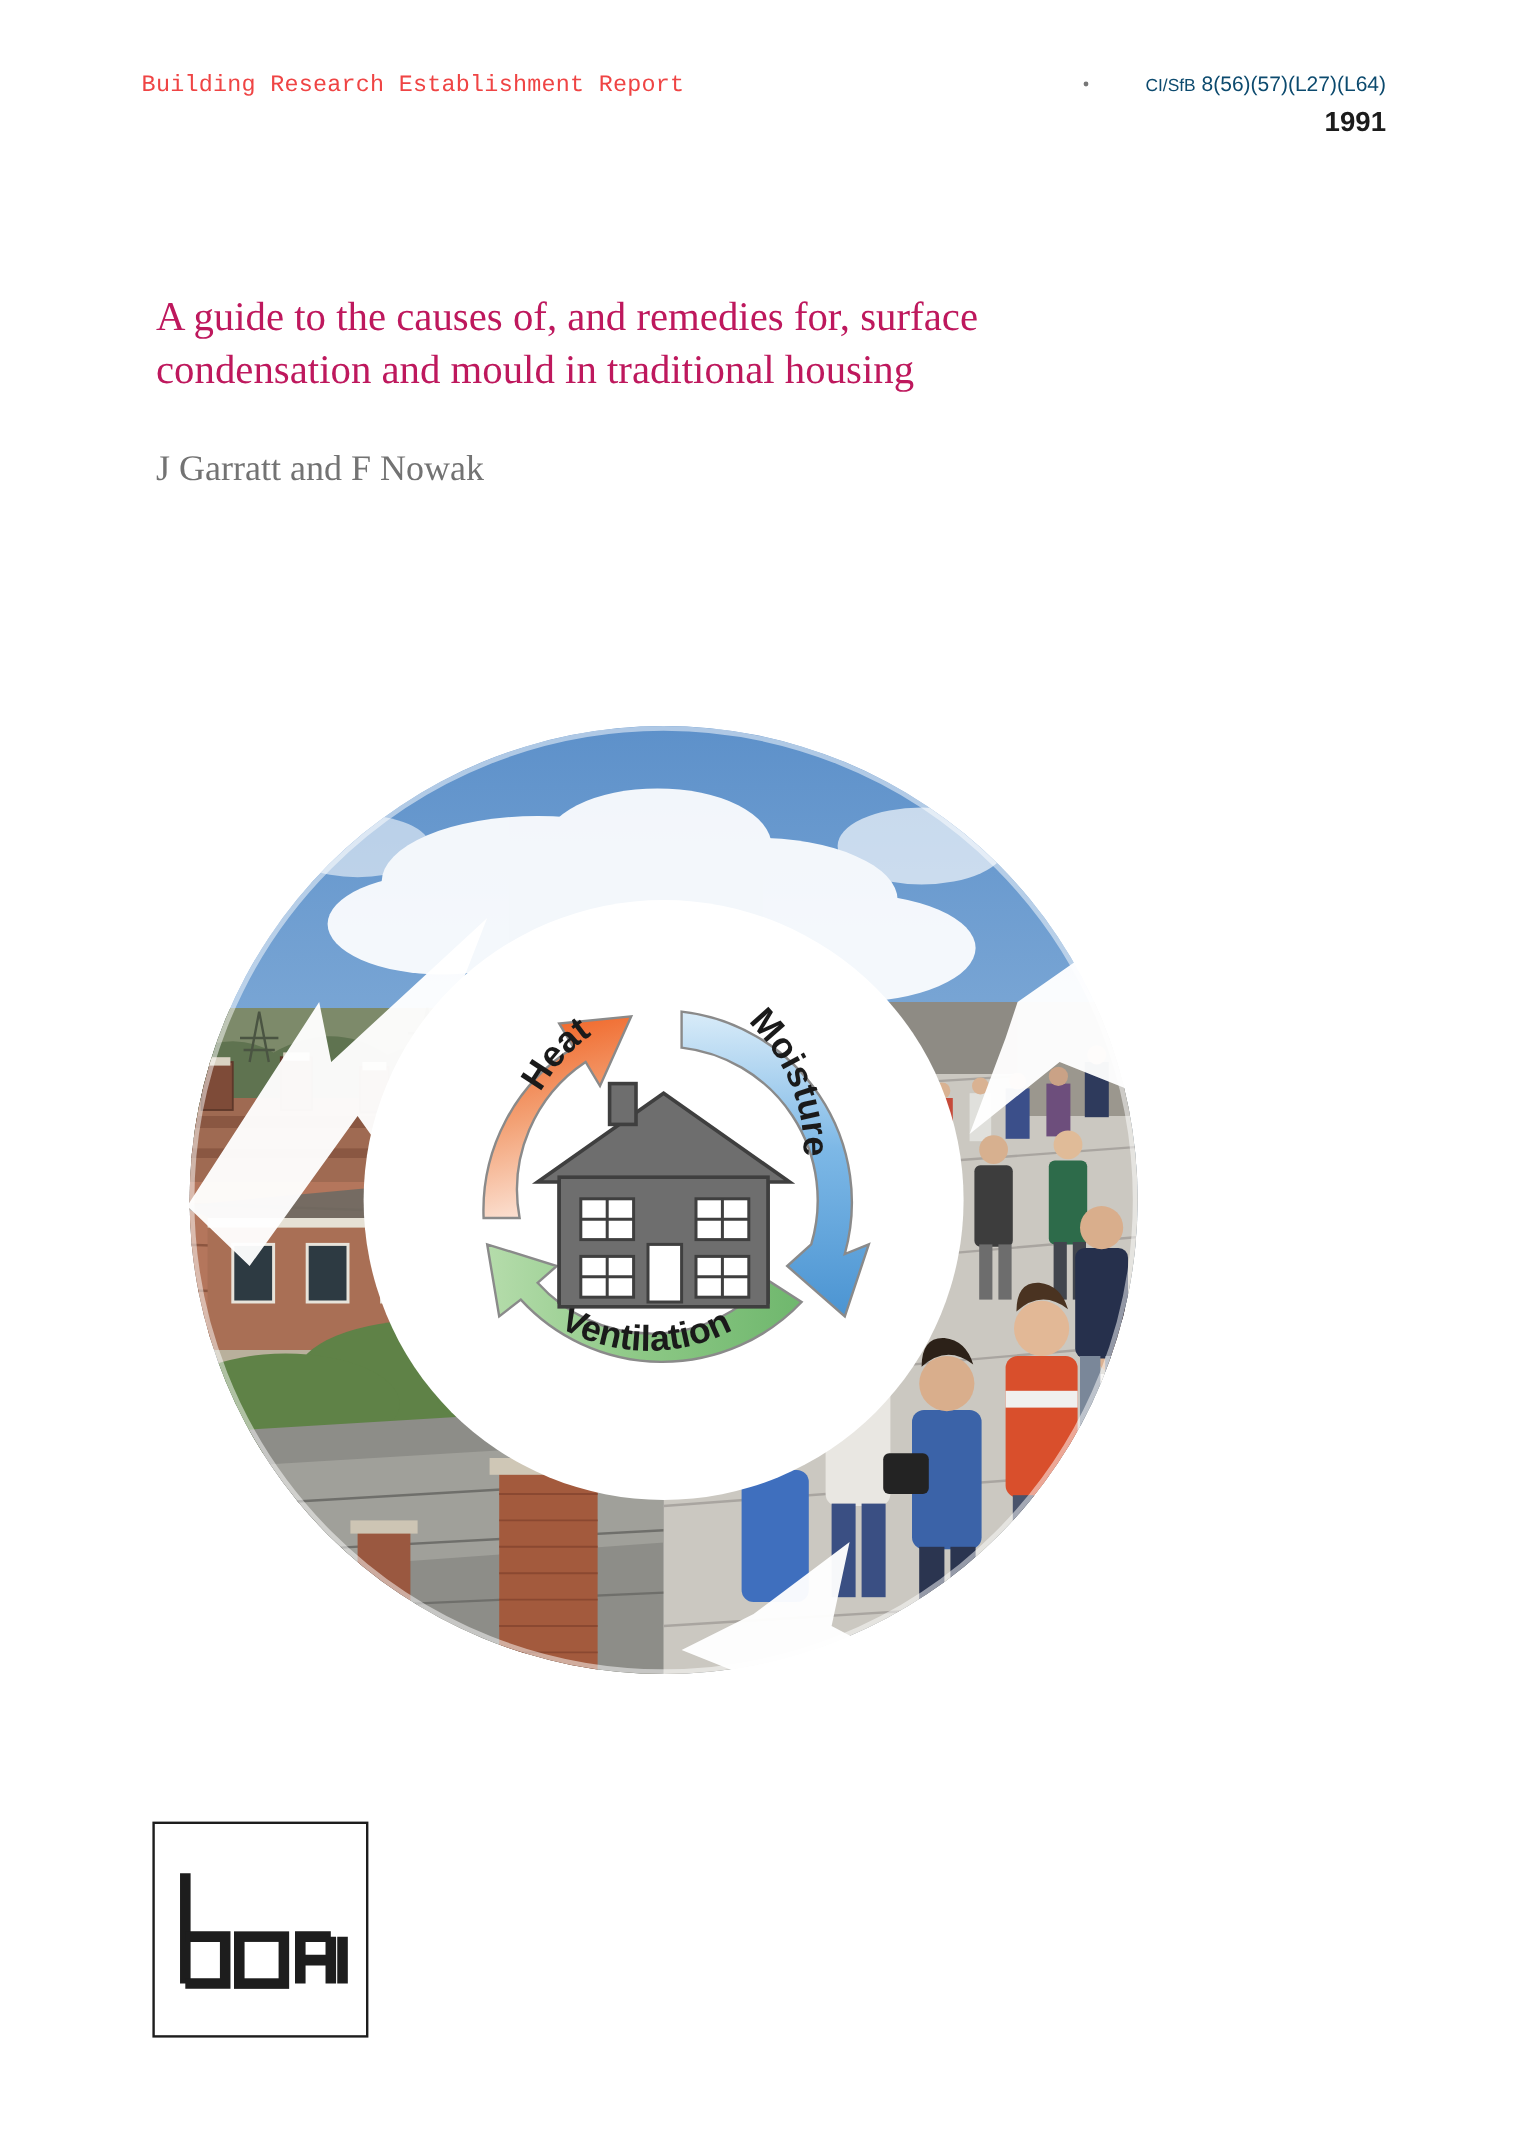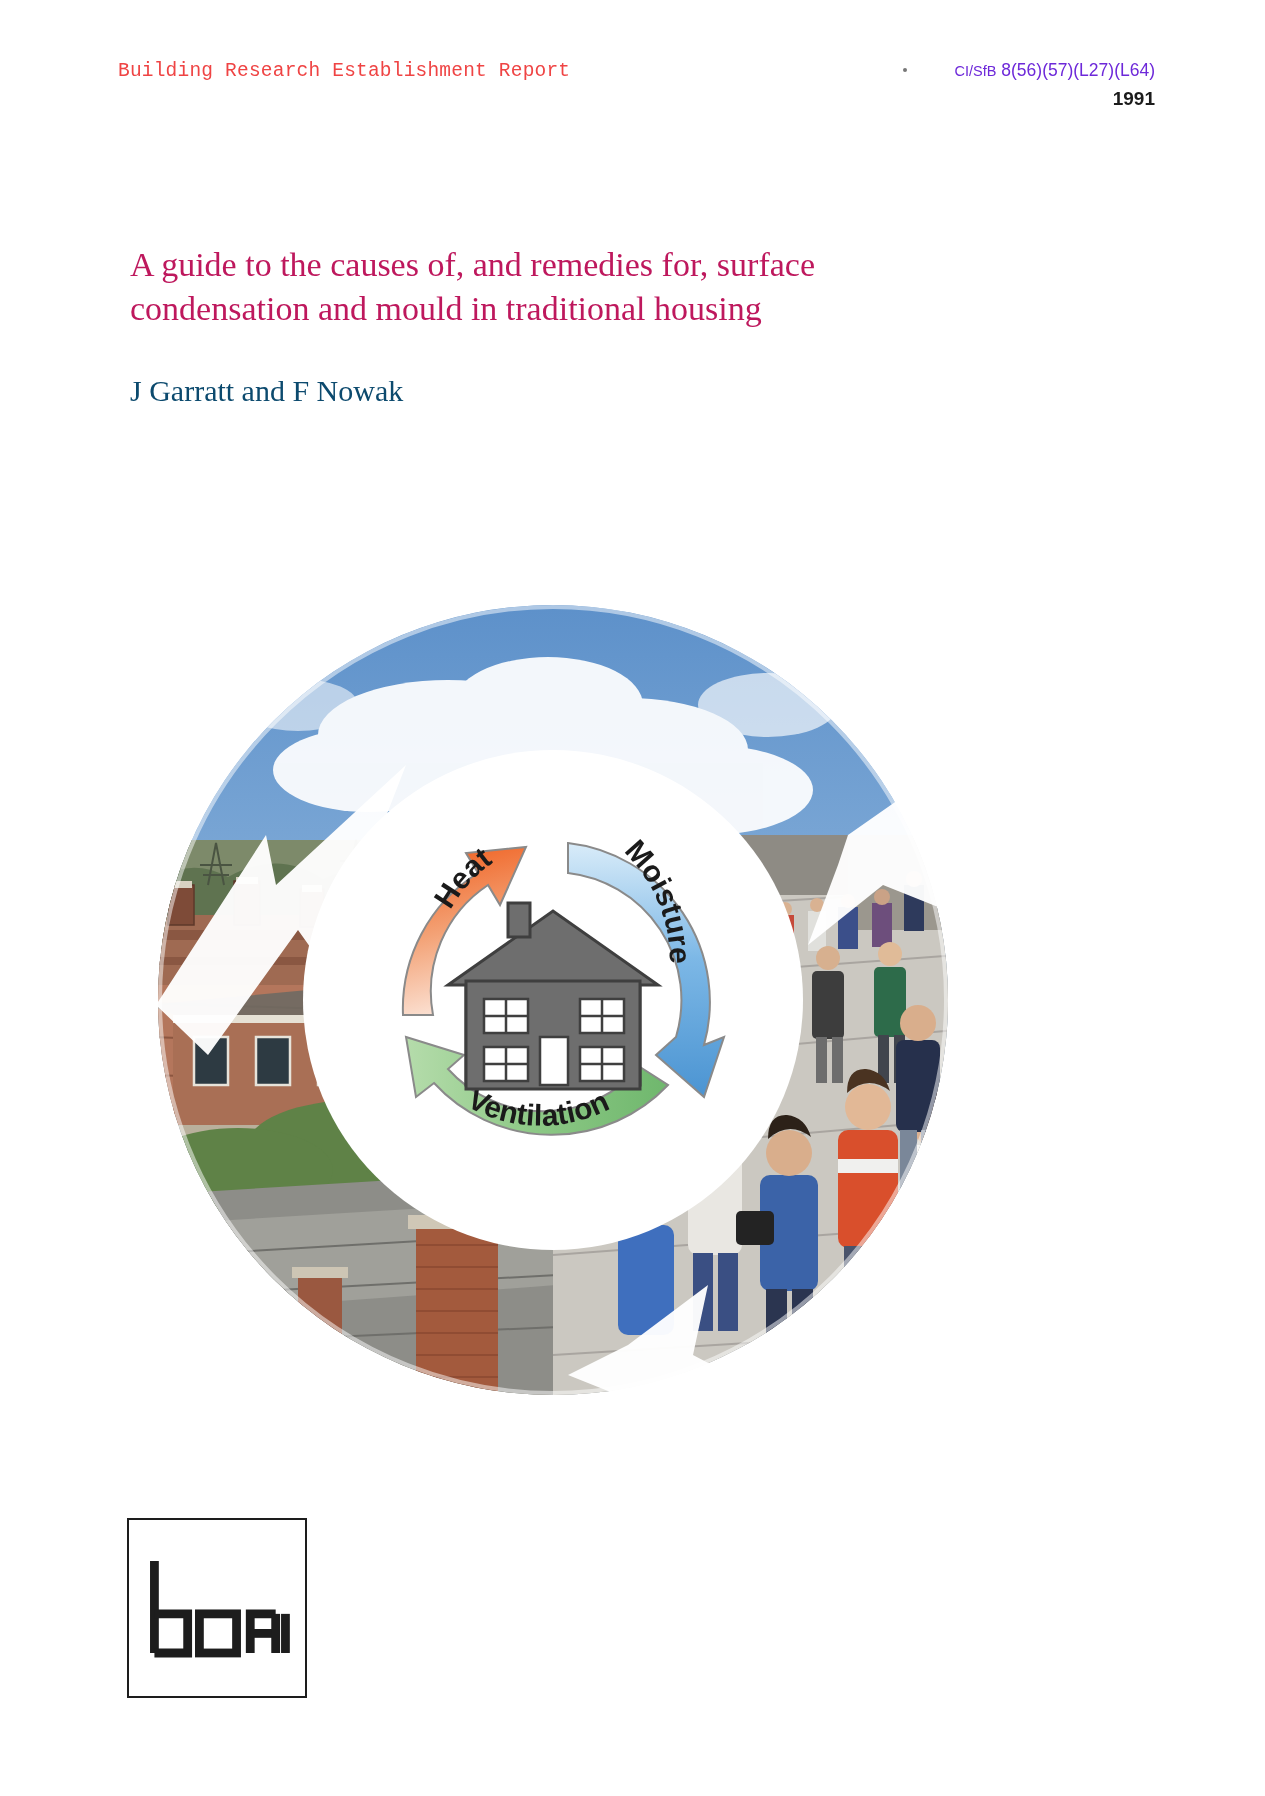--- a/index.html
+++ b/index.html
@@ -34,29 +34,29 @@
   }
   .header-right {
     position: absolute;
     right: 0;
     top: 0;
     text-align: right;
   }
   .header-code {
     font-family: "Liberation Sans", sans-serif;
     font-size: 17.5px;
-    color: #6d28d9;
+    color: #0c4a6e;
     white-space: nowrap;
   }
   .header-code .small {
     font-size: 14.5px;
   }
   .header-year {
     font-family: "Liberation Sans", sans-serif;
-    font-size: 19px;
+    font-size: 23px;
     font-weight: bold;
     color: #1c1c1c;
     margin-top: 7px;
   }
   .header-dot {
     position: absolute;
     right: 248px;
     top: 8px;
     width: 4px;
     height: 4px;
@@ -83,21 +83,21 @@
     font-family: "Liberation Serif", serif;
     font-size: 34px;
     color: #be185d;
     line-height: 1.28;
     margin: 0;
     max-width: 820px;
   }
   .authors {
     font-family: "Liberation Serif", serif;
     font-size: 30px;
-    color: #0c4a6e;
+    color: #737373;
     margin-top: 44px;
   }
 
   
   .cover-art {
     position: absolute;
     left: 148px;
     top: 585px;
     width: 810px;
     height: 830px;

